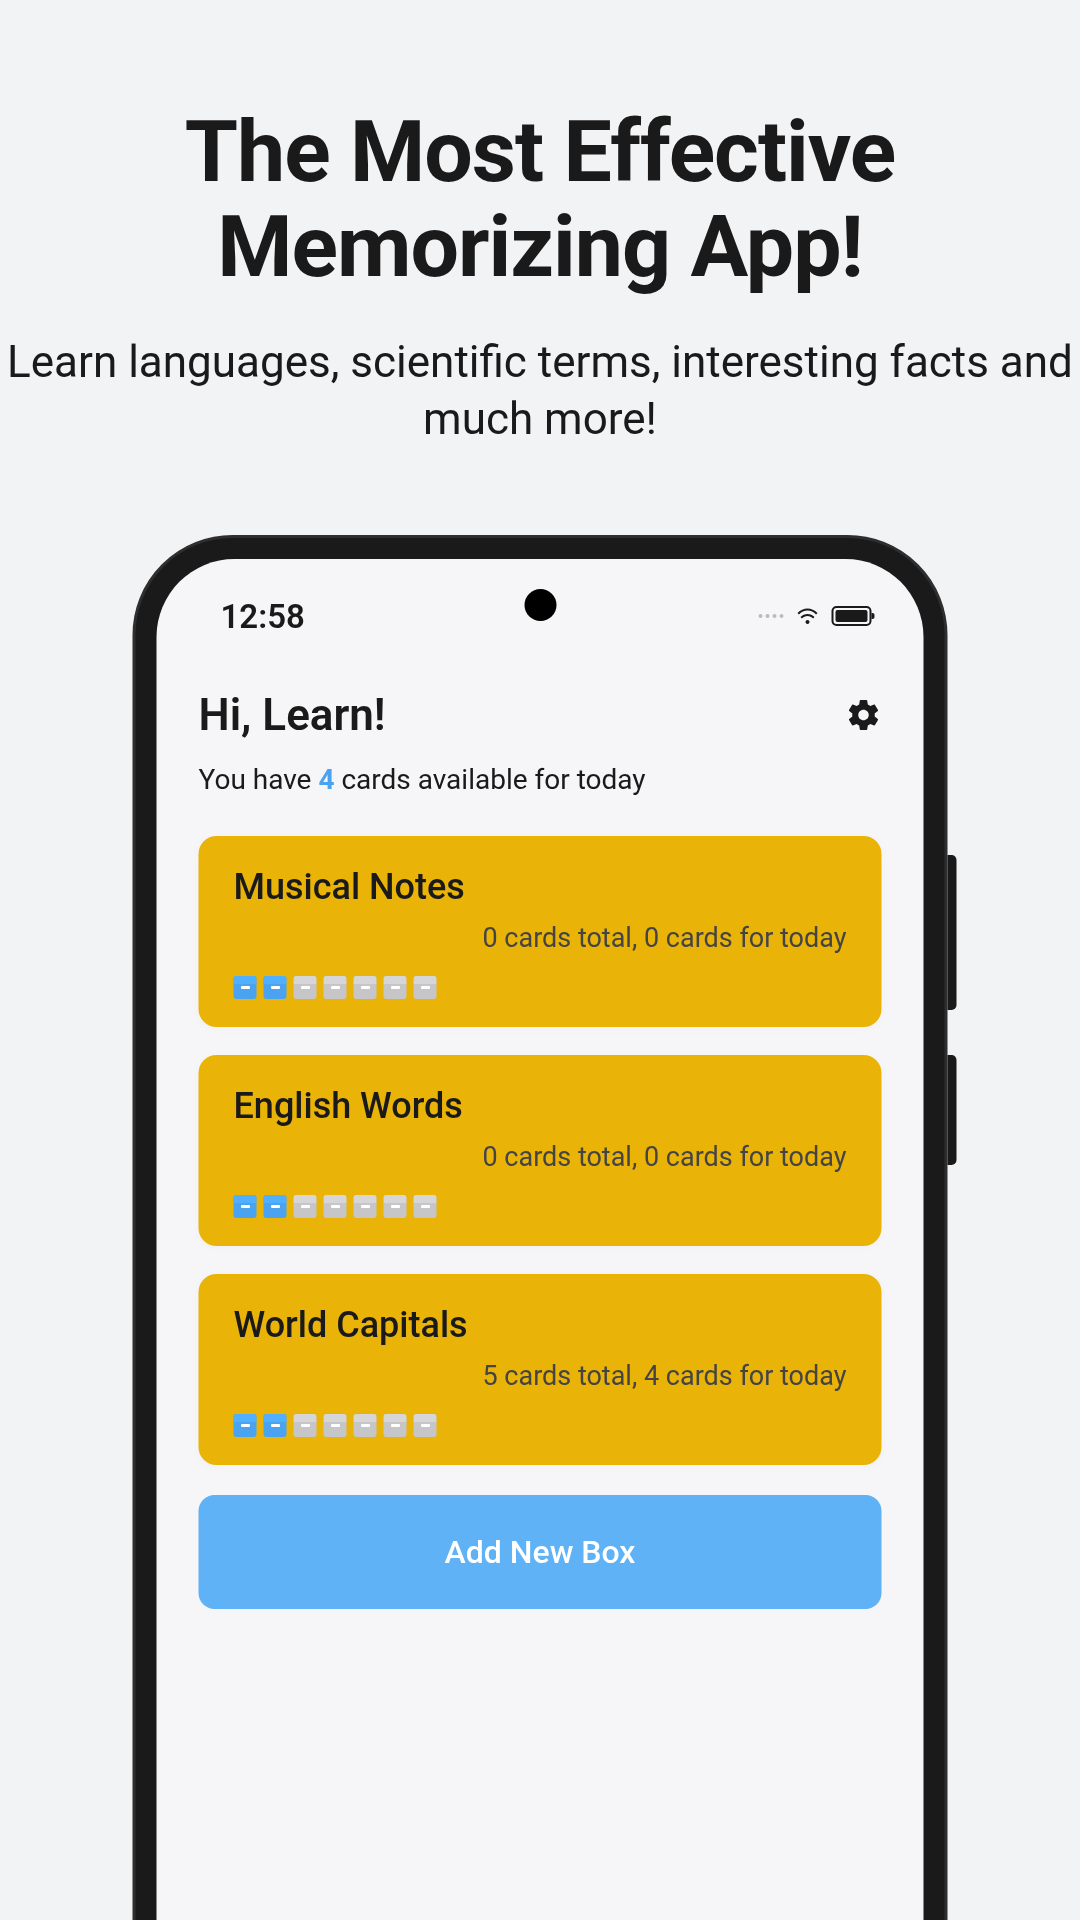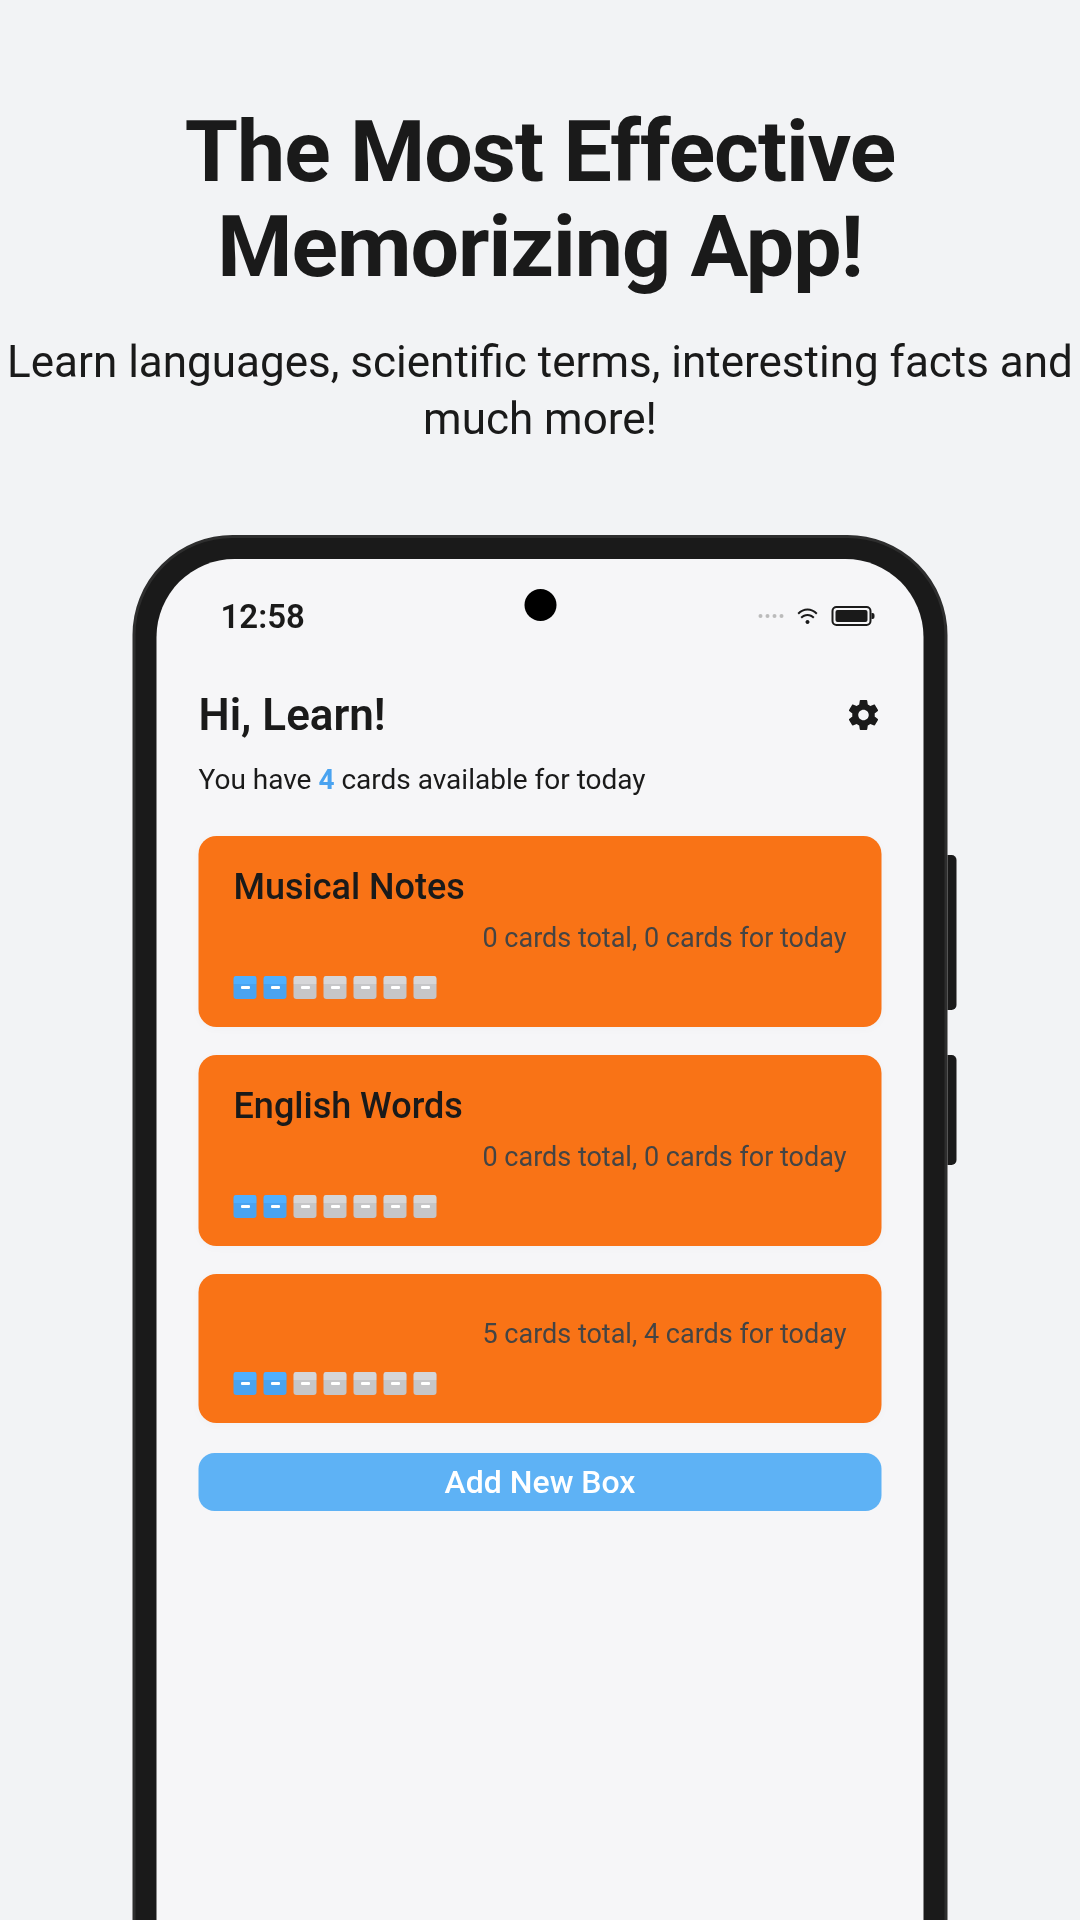--- a/index.html
+++ b/index.html
@@ -178,21 +178,21 @@
       color: #4aa3f0;
       font-weight: 700;
     }
     .deck-list {
       margin-top: 40px;
       display: flex;
       flex-direction: column;
       gap: 28px;
     }
     .deck-card {
-      background: #f97316;
+      background: #eab308;
       border-radius: 18px;
       padding: 30px 35px 28px 35px;
       box-shadow: 0 2px 10px rgba(0,0,0,0.025);
     }
     .deck-title {
       font-size: 36px;
       font-weight: 500;
       color: #1a1a1a;
     }
     .deck-info {
@@ -240,21 +240,21 @@
     }
     .box-inactive {
       background: #c6c6c8;
     }
     .add-btn {
       background: #5eb2f5;
       color: #fff;
       font-size: 32px;
       font-weight: 500;
       text-align: center;
-      padding: 10px;
+      padding: 38px;
       border-radius: 16px;
       margin-top: 30px;
       border: none;
       width: 100%;
       cursor: pointer;
     }
   </style>
 </head>
 <body>
 
@@ -327,20 +327,21 @@
             <div class="box-icon box-active"></div>
             <div class="box-icon box-active"></div>
             <div class="box-icon box-inactive"></div>
             <div class="box-icon box-inactive"></div>
             <div class="box-icon box-inactive"></div>
             <div class="box-icon box-inactive"></div>
             <div class="box-icon box-inactive"></div>
           </div>
         </div>
         <div class="deck-card">
+          <div class="deck-title">World Capitals</div>
           <div class="deck-info">5 cards total, 4 cards for today</div>
           <div class="box-row">
             <div class="box-icon box-active"></div>
             <div class="box-icon box-active"></div>
             <div class="box-icon box-inactive"></div>
             <div class="box-icon box-inactive"></div>
             <div class="box-icon box-inactive"></div>
             <div class="box-icon box-inactive"></div>
             <div class="box-icon box-inactive"></div>
           </div>

